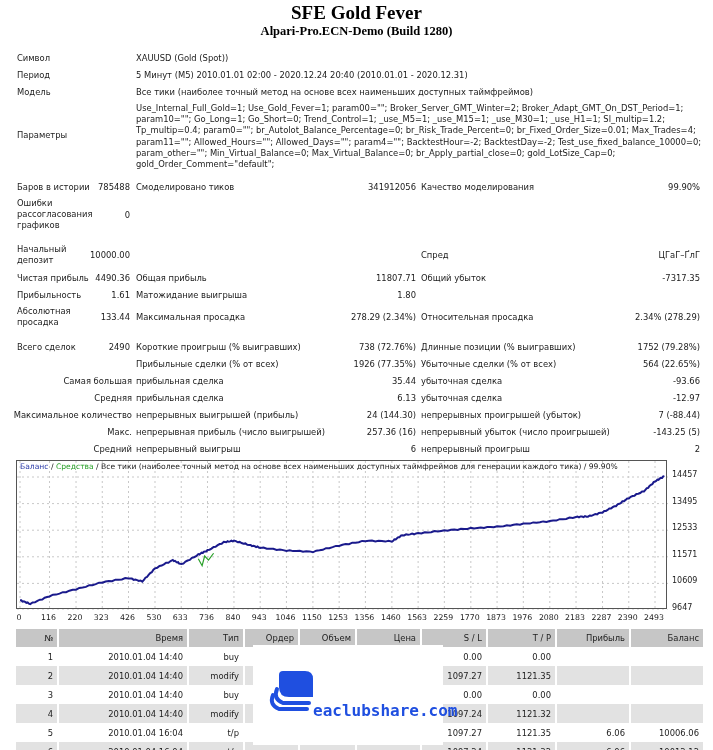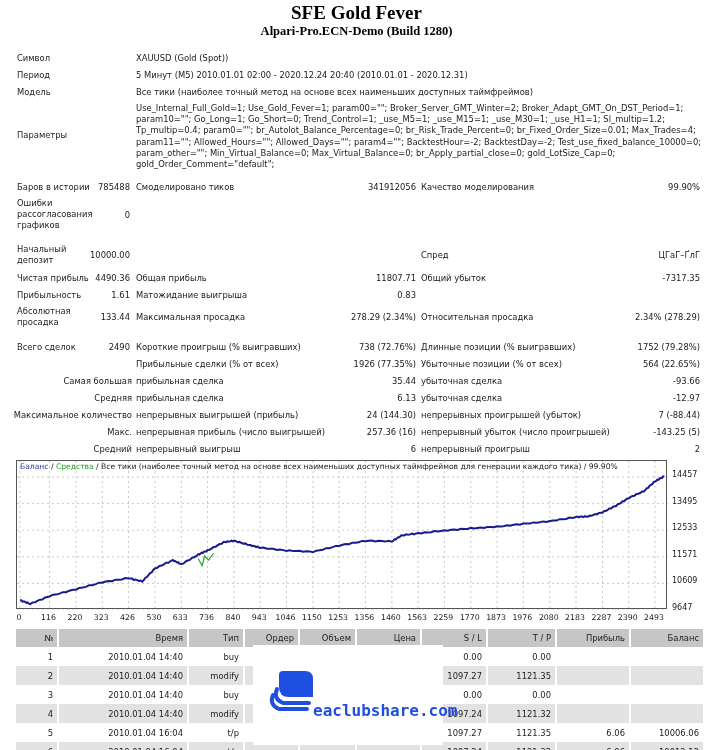--- a/index.html
+++ b/index.html
@@ -69,39 +69,39 @@
 <div class="abs lbl" style="left:17px;top:273px">Чистая прибыль</div>
 <div class="abs r" style="left:80px;width:50px;top:273px">4490.36</div>
 <div class="abs" style="left:136px;top:273px">Общая прибыль</div>
 <div class="abs r" style="left:320px;width:96px;top:273px">11807.71</div>
 <div class="abs" style="left:421px;top:273px">Общий убыток</div>
 <div class="abs r" style="left:600px;width:100px;top:273px">-7317.35</div>
 
 <div class="abs lbl" style="left:17px;top:290px">Прибыльность</div>
 <div class="abs r" style="left:80px;width:50px;top:290px">1.61</div>
 <div class="abs" style="left:136px;top:290px">Матожидание выигрыша</div>
-<div class="abs r" style="left:320px;width:96px;top:290px">0.83</div>
+<div class="abs r" style="left:320px;width:96px;top:290px">1.80</div>
 
 <div class="abs lbl wrap" style="left:17px;top:306px;width:62px">Абсолютная просадка</div>
 <div class="abs r" style="left:80px;width:50px;top:312px">133.44</div>
 <div class="abs" style="left:136px;top:312px">Максимальная просадка</div>
 <div class="abs r" style="left:310px;width:106px;top:312px">278.29 (2.34%)</div>
 <div class="abs" style="left:421px;top:312px">Относительная просадка</div>
 <div class="abs r" style="left:590px;width:110px;top:312px">2.34% (278.29)</div>
 
 <div class="abs lbl" style="left:17px;top:342px">Всего сделок</div>
 <div class="abs r" style="left:80px;width:50px;top:342px">2490</div>
 <div class="abs" style="left:136px;top:342px">Короткие проигрыш (% выигравших)</div>
 <div class="abs r" style="left:310px;width:106px;top:342px">738 (72.76%)</div>
 <div class="abs" style="left:421px;top:342px">Длинные позиции (% выигравших)</div>
 <div class="abs r" style="left:590px;width:110px;top:342px">1752 (79.28%)</div>
 
 <div class="abs" style="left:136px;top:359px">Прибыльные сделки (% от всех)</div>
 <div class="abs r" style="left:310px;width:106px;top:359px">1926 (77.35%)</div>
-<div class="abs" style="left:421px;top:359px">Убыточные позиции (% от всех)</div>
+<div class="abs" style="left:421px;top:359px">Убыточные сделки (% от всех)</div>
 <div class="abs r" style="left:590px;width:110px;top:359px">564 (22.65%)</div>
 
 <div class="abs r" style="left:0;width:132px;top:376px">Самая большая</div>
 <div class="abs" style="left:136px;top:376px">прибыльная сделка</div>
 <div class="abs r" style="left:310px;width:106px;top:376px">35.44</div>
 <div class="abs" style="left:421px;top:376px">убыточная сделка</div>
 <div class="abs r" style="left:590px;width:110px;top:376px">-93.66</div>
 
 <div class="abs r" style="left:0;width:132px;top:393px">Средняя</div>
 <div class="abs" style="left:136px;top:393px">прибыльная сделка</div>

